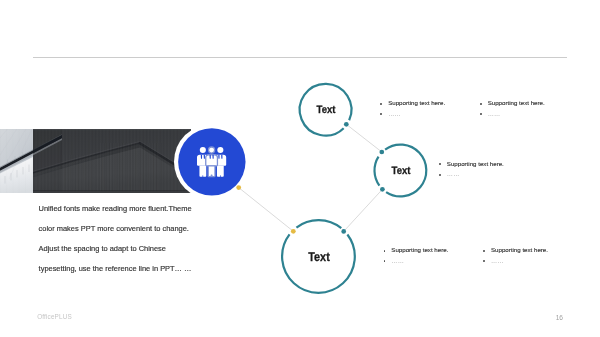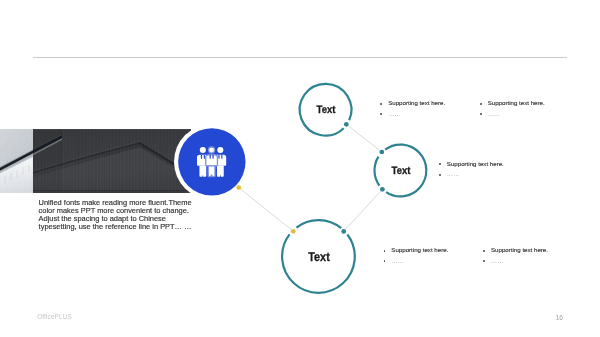--- a/index.html
+++ b/index.html
@@ -12,21 +12,21 @@
   #divider{left:33px;top:51px;width:535px;height:1px;background:#cccccc;}
 
   #photo-wrap{left:0px;top:123px;width:191px;height:64px;overflow:hidden;}
   #photo{left:-1px;top:-1px;width:193px;height:66px;filter:blur(0.35px);}
 
   #diagram{left:0;top:0;width:600px;height:337px;pointer-events:none;}
 
   #blue-circle{left:174.45px;top:118.15px;width:75.7px;height:75.7px;}
 
   #body-copy{left:38.6px;top:192.9px;width:156px;
-             font-size:7.45px;line-height:8px;color:#333333;
+             font-size:7.45px;line-height:20px;color:#333333;
              -webkit-text-stroke:0.16px #333333;}
 
   .node-label{position:absolute;font-weight:bold;color:#1a1a1a;
               text-align:center;white-space:nowrap;
               -webkit-font-smoothing:antialiased;
               -webkit-text-stroke:0.28px #1a1a1a;
               text-rendering:geometricPrecision;}
 
   .bullet-group{position:absolute;}
   .bullet-row{position:relative;height:10.6px;}

